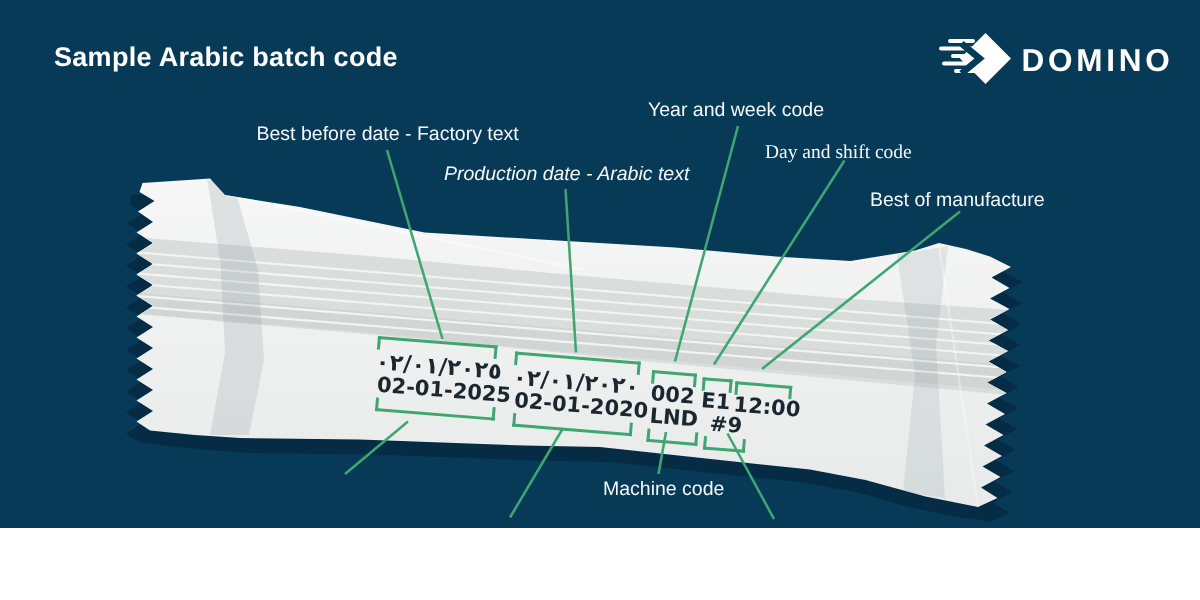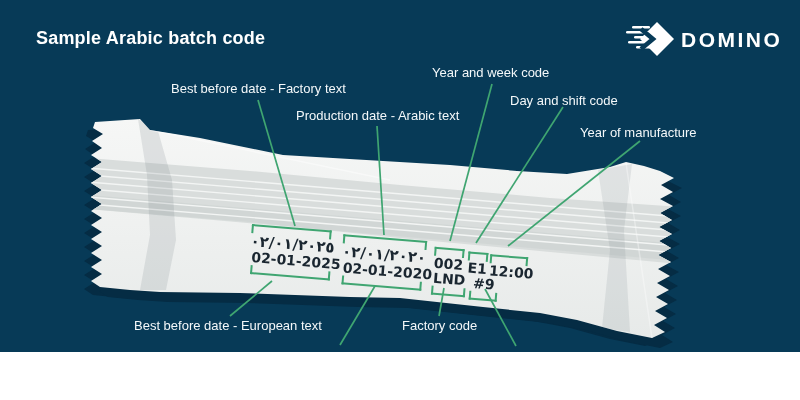--- a/index.html
+++ b/index.html
@@ -121,26 +121,25 @@
       <rect x="8" y="24" width="20" height="2.6" rx="1.3"></rect>
       <rect x="2" y="29" width="22" height="2.6" rx="1.3"></rect>
       <rect x="10" y="34" width="16" height="2.6" rx="1.3"></rect>
     </g>
     <polygon points="14,27 31,10 48,27 31,44" fill="#ffffff"></polygon>
     <path d="M 15,17 L 27,27 L 15,37" stroke="#073a57" stroke-width="4.5" fill="none"></path>
     <text x="55" y="35" font-family="Liberation Sans, sans-serif" font-size="21" font-weight="bold" letter-spacing="2.5" fill="#ffffff">DOMINO</text>
   </svg>
 
   <div class="label" style="left:171px;top:81px;">Best before date - Factory text</div>
-  <div class="label" style="left:296px;top:108px;">Production date - Arabic text</div>
+  <div class="label" style="left:296px;top:108px;font-style:italic;">Production date - Arabic text</div>
   <div class="label" style="left:432px;top:65px;">Year and week code</div>
-  <div class="label" style="left:510px;top:93px;">Day and shift code</div>
-  <div class="label" style="left:580px;top:125px;">Year of manufacture</div>
-  <div class="label" style="left:134px;top:318px;">Best before date - European text</div>
-  <div class="label" style="left:402px;top:318px;">Factory code</div>
+  <div class="label" style="left:510px;top:93px;font-family:Liberation Serif, serif;">Day and shift code</div>
+  <div class="label" style="left:580px;top:125px;">Best of manufacture</div>
+  <div class="label" style="left:402px;top:318px;">Machine code</div>
 
   <div id="codes">
     <div class="code top ar" id="c-ar-bbd">
       <div class="bracket"></div>
       <span>٠٢/٠١/٢٠٢٥</span>
     </div>
     <div class="code top ar" id="c-ar-prod">
       <div class="bracket"></div>
       <span>٠٢/٠١/٢٠٢٠</span>
     </div>

